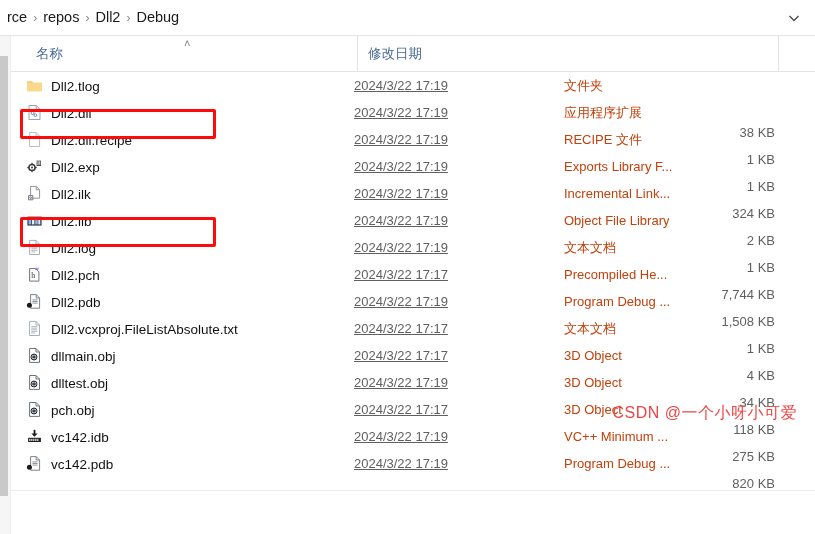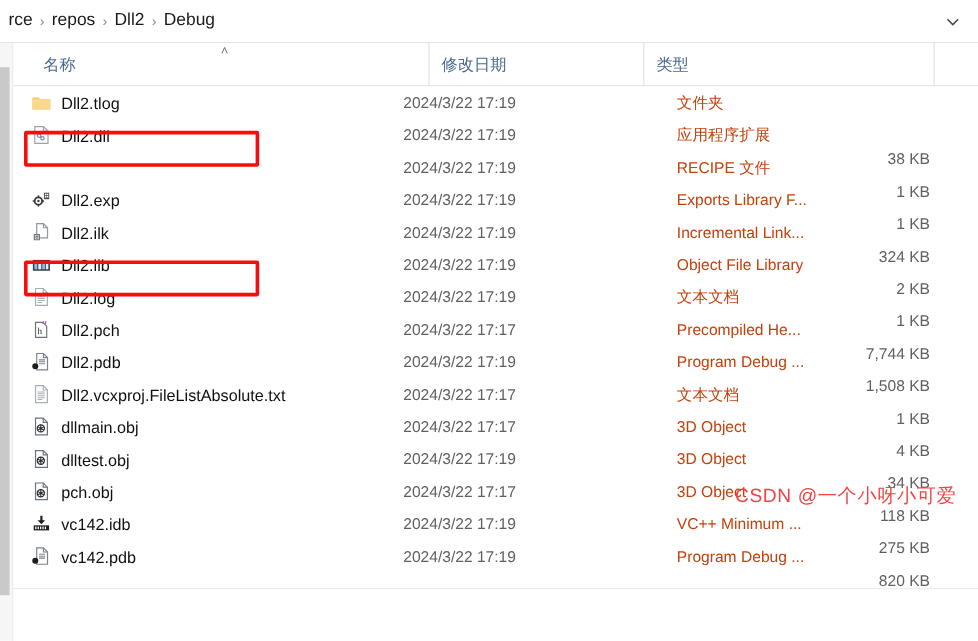--- a/index.html
+++ b/index.html
@@ -96,22 +96,22 @@
     font-size: 13.5px;
     color: #202020;
     white-space: nowrap;
   }
   .c-name {
     position: absolute; left: 26px;
     display: flex; align-items: flex-end; gap: 8px;
     color: #111111;
   }
   .c-date {
-    position: absolute; left: 336px;
-    color: #606060; font-size: 13px;
+    position: absolute; left: 354px;
+    color: #606060; font-size: 13px; text-decoration: underline;
   }
   .c-type {
     position: absolute; left: 564px;
     color: #c2410c; font-size: 13px;
     max-width: 130px; overflow: hidden;
   }
   .c-size {
     position: absolute; left: 620px; width: 155px;
     text-align: right;
     color: #606060; font-size: 13px; margin-top: 39px;
@@ -180,23 +180,20 @@
   </div>
 
   <div class="colheader">
     <div class="cell first" style="left:26px; width:331px;">
       <span>名称</span>
     </div>
     <div class="sort-caret">˄</div>
     <div class="cell" style="left:357px; width:179px;">
       <span>修改日期</span>
     </div>
-    <div class="cell" style="left:536px; width:144px;">
-      <span>类型</span>
-    </div>
     <div class="cell" style="left:778px; width:37px; border-left:1px solid #e3e3e3;"></div>
   </div>
 
   <div class="filelist" id="filelist">
       <div class="row">
         <div class="c-name">
           <span style="display: flex;">
             <svg xmlns="http://www.w3.org/2000/svg" viewBox="0 0 17 17" class="ic">
               <path d="M1 4.2h5.2l1.3 1.6H16v8.4H1z" fill="#f7c76a"></path>
               <path d="M1 5.8h15v8.4H1z" fill="#fbd98c"></path>
@@ -219,20 +216,29 @@
               <path d="M7.7 10 L8.4 10.5" stroke="#6f8fb5" stroke-width="1"></path>
             </svg>
           </span>
           <span>Dll2.dll</span>
         </div>
         <div class="c-date">2024/3/22 17:19</div>
         <div class="c-type">应用程序扩展</div>
         <div class="c-size">38 KB</div>
       </div>
       <div class="row">
+        <div class="c-name">
+          <span style="display: flex;">
+            <svg xmlns="http://www.w3.org/2000/svg" viewBox="0 0 17 17" class="ic">
+              <path d="M3.5 1.5h6.6L13.6 5v10.5H3.5z" fill="#fff" stroke="#b9bfc6" stroke-width="1"></path>
+              <path d="M10.1 1.5V5h3.5" fill="none" stroke="#b9bfc6" stroke-width="1"></path>
+            </svg>
+          </span>
+          <span>Dll2.dll.recipe</span>
+        </div>
         <div class="c-date">2024/3/22 17:19</div>
         <div class="c-type">RECIPE 文件</div>
         <div class="c-size">1 KB</div>
       </div>
       <div class="row">
         <div class="c-name">
           <span style="display: flex;">
             <svg xmlns="http://www.w3.org/2000/svg" viewBox="0 0 17 17" class="ic">
               <circle cx="6" cy="9.5" r="3.1" fill="none" stroke="#3b3b3b" stroke-width="1.5"></circle>
               <circle cx="6" cy="9.5" r="1" fill="#3b3b3b"></circle>

